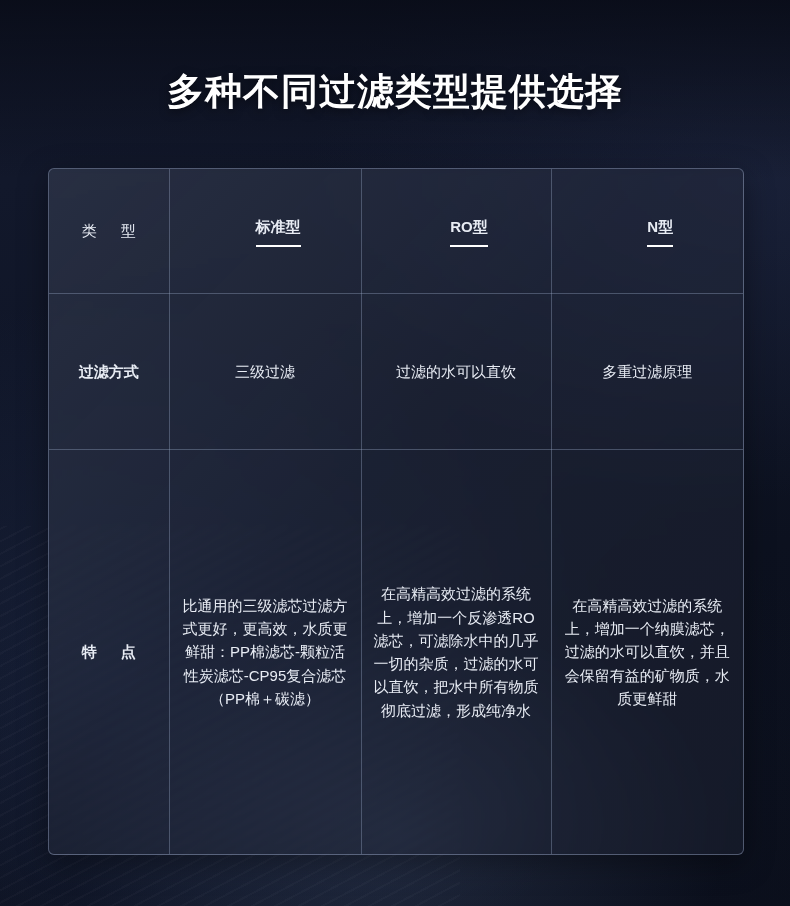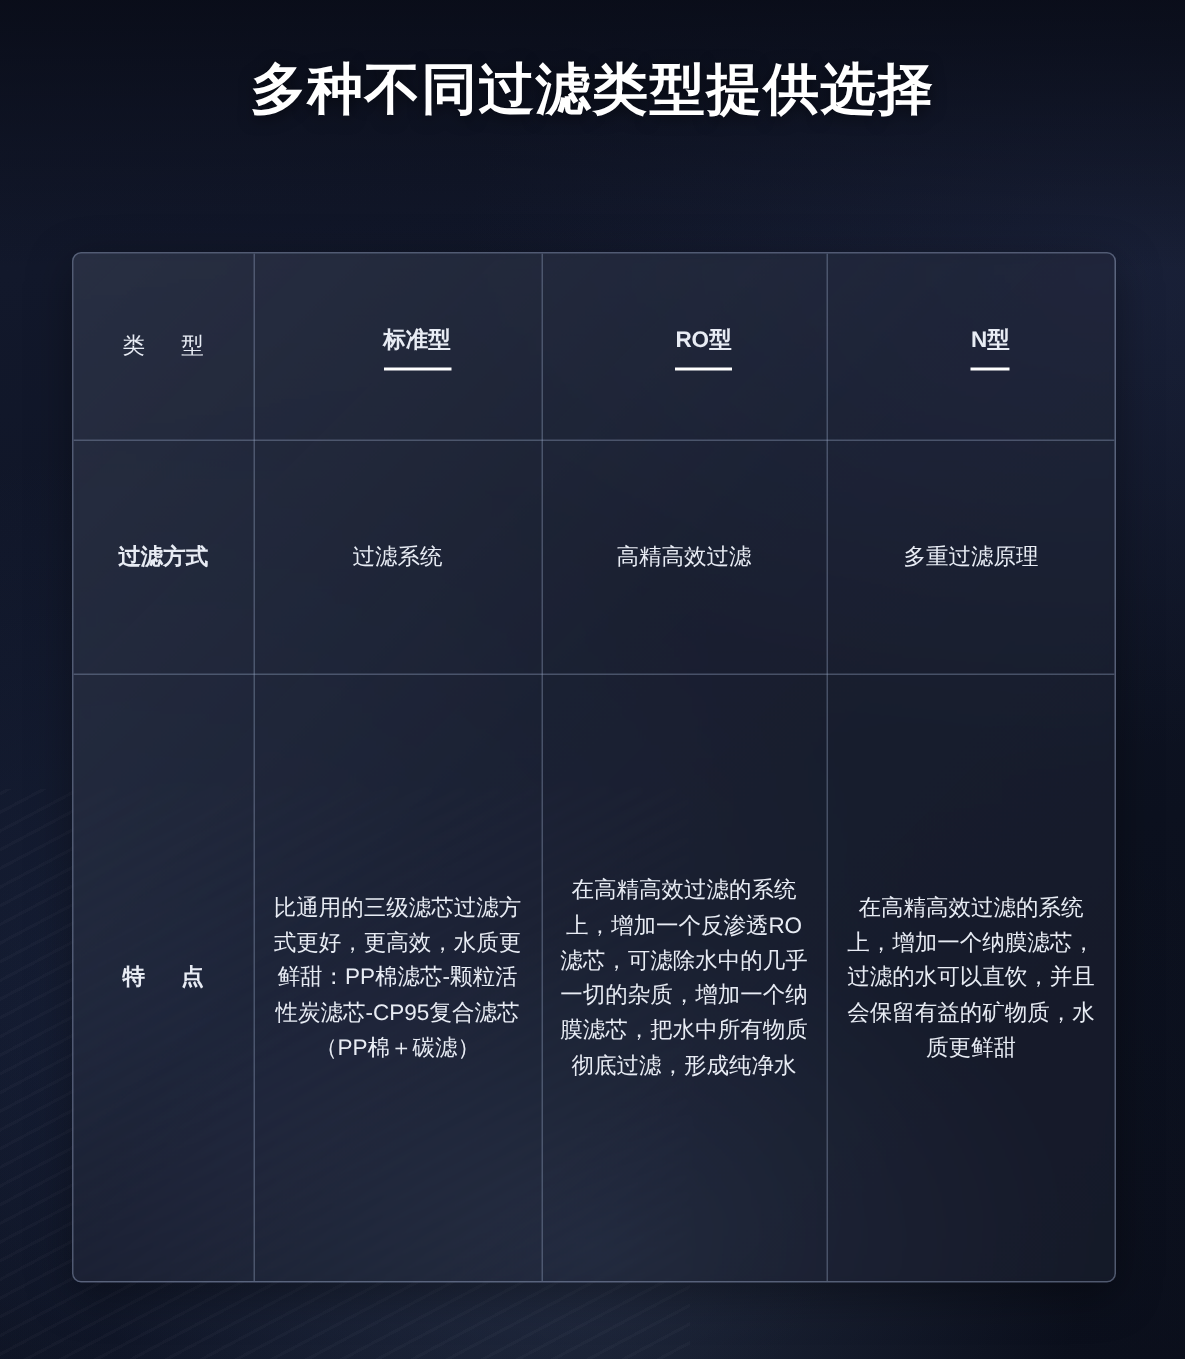--- a/index.html
+++ b/index.html
@@ -49,21 +49,21 @@
     pointer-events: none;
   }
 
   .title {
     position: relative;
     text-align: center;
     color: #ffffff;
     font-size: 37px;
     font-weight: bold;
     letter-spacing: 1px;
-    padding-top: 38px;
+    padding-top: 70px;
     line-height: 1.2;
     text-shadow: 0 2px 10px rgba(0,0,0,0.55);
   }
 
   .table-wrap {
     position: absolute;
     left: 48px;
     top: 168px;
     width: 694px;
     height: 685px;
@@ -168,32 +168,32 @@
         <tr class="row-head">
           <td class="head-label">类 型</td>
           <td class="head-col"><span class="underlined">标准型</span></td>
           <td class="head-col"><span class="underlined">RO型</span></td>
           <td class="head-col"><span class="underlined">N型</span></td>
         </tr>
 
 
         <tr class="row-mode">
           <td class="rowlabel">过滤方式</td>
-          <td class="cell-text">过滤系统</td>
-          <td class="cell-text">高精高效过滤</td>
+          <td class="cell-text">三级过滤</td>
+          <td class="cell-text">过滤的水可以直饮</td>
           <td class="cell-text">多重过滤原理</td>
         </tr>
 
         <tr class="row-feat">
           <td class="rowlabel spaced">特 点</td>
           <td class="feat-cell">
               <span class="feat-inner">比通用的三级滤芯过滤方式更好，更高效，水质更鲜甜：PP棉滤芯-颗粒活性炭滤芯-CP95复合滤芯（PP棉＋碳滤）</span>
             </td>
           <td class="feat-cell">
-              <span class="feat-inner">在高精高效过滤的系统上，增加一个反渗透RO滤芯，可滤除水中的几乎一切的杂质，增加一个纳膜滤芯，把水中所有物质彻底过滤，形成纯净水</span>
+              <span class="feat-inner">在高精高效过滤的系统上，增加一个反渗透RO滤芯，可滤除水中的几乎一切的杂质，过滤的水可以直饮，把水中所有物质彻底过滤，形成纯净水</span>
             </td>
           <td class="feat-cell">
               <span class="feat-inner">在高精高效过滤的系统上，增加一个纳膜滤芯，过滤的水可以直饮，并且会保留有益的矿物质，水质更鲜甜</span>
             </td>
         </tr>
       </tbody>
     </table>
   </div>
 </div>
 

